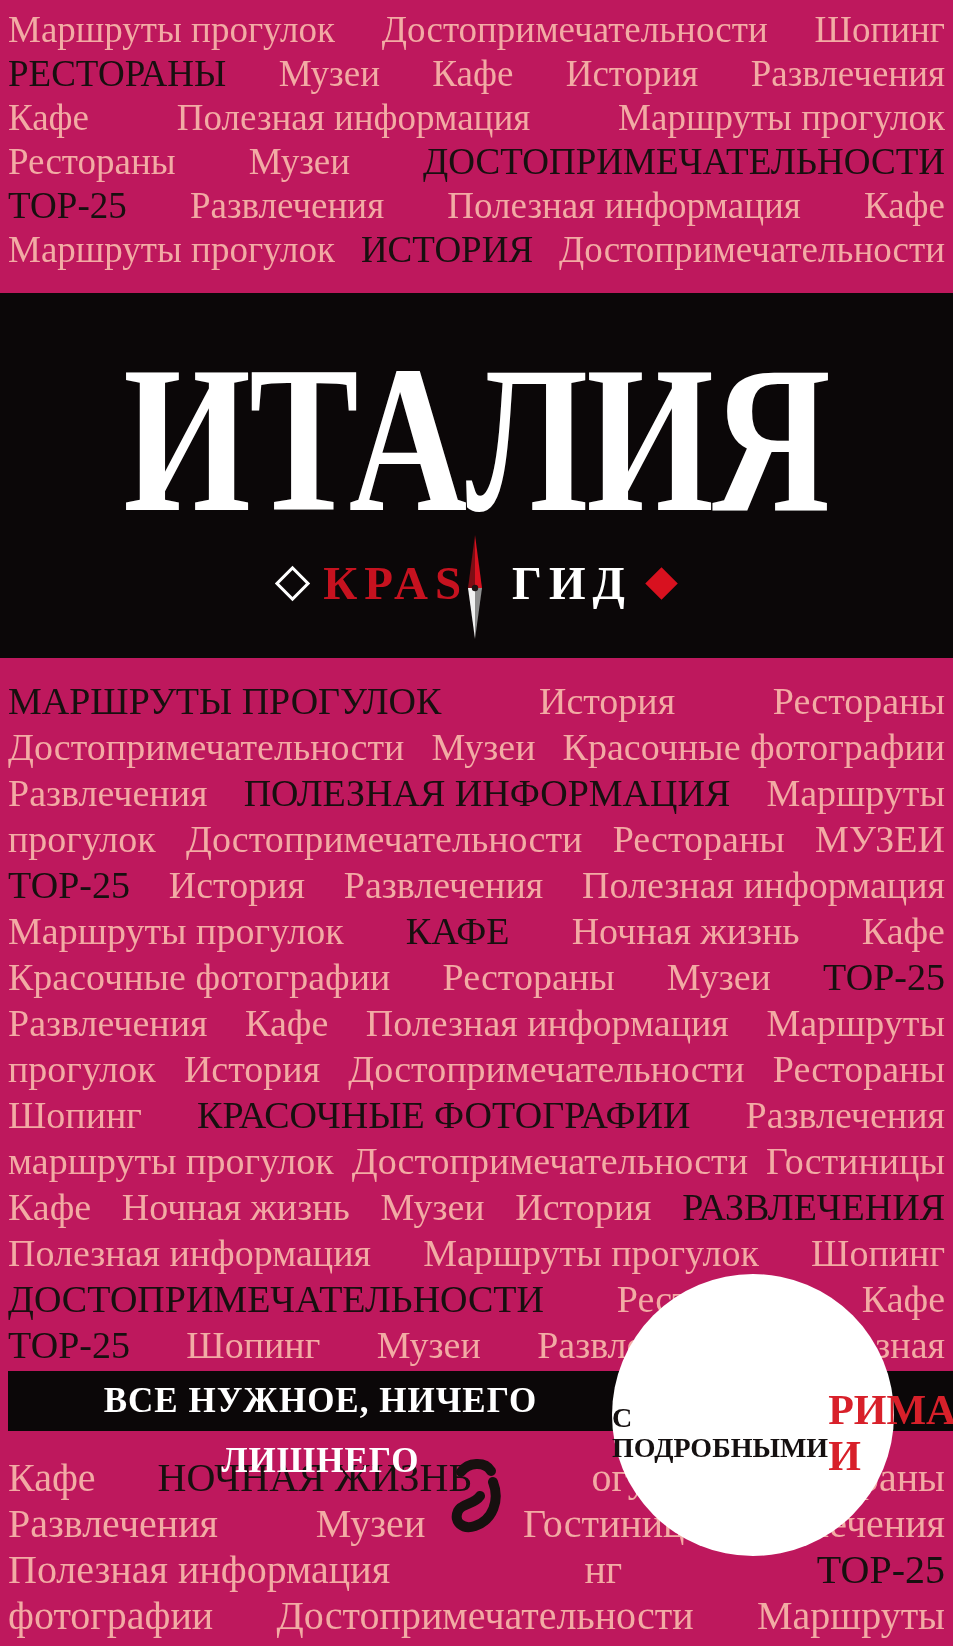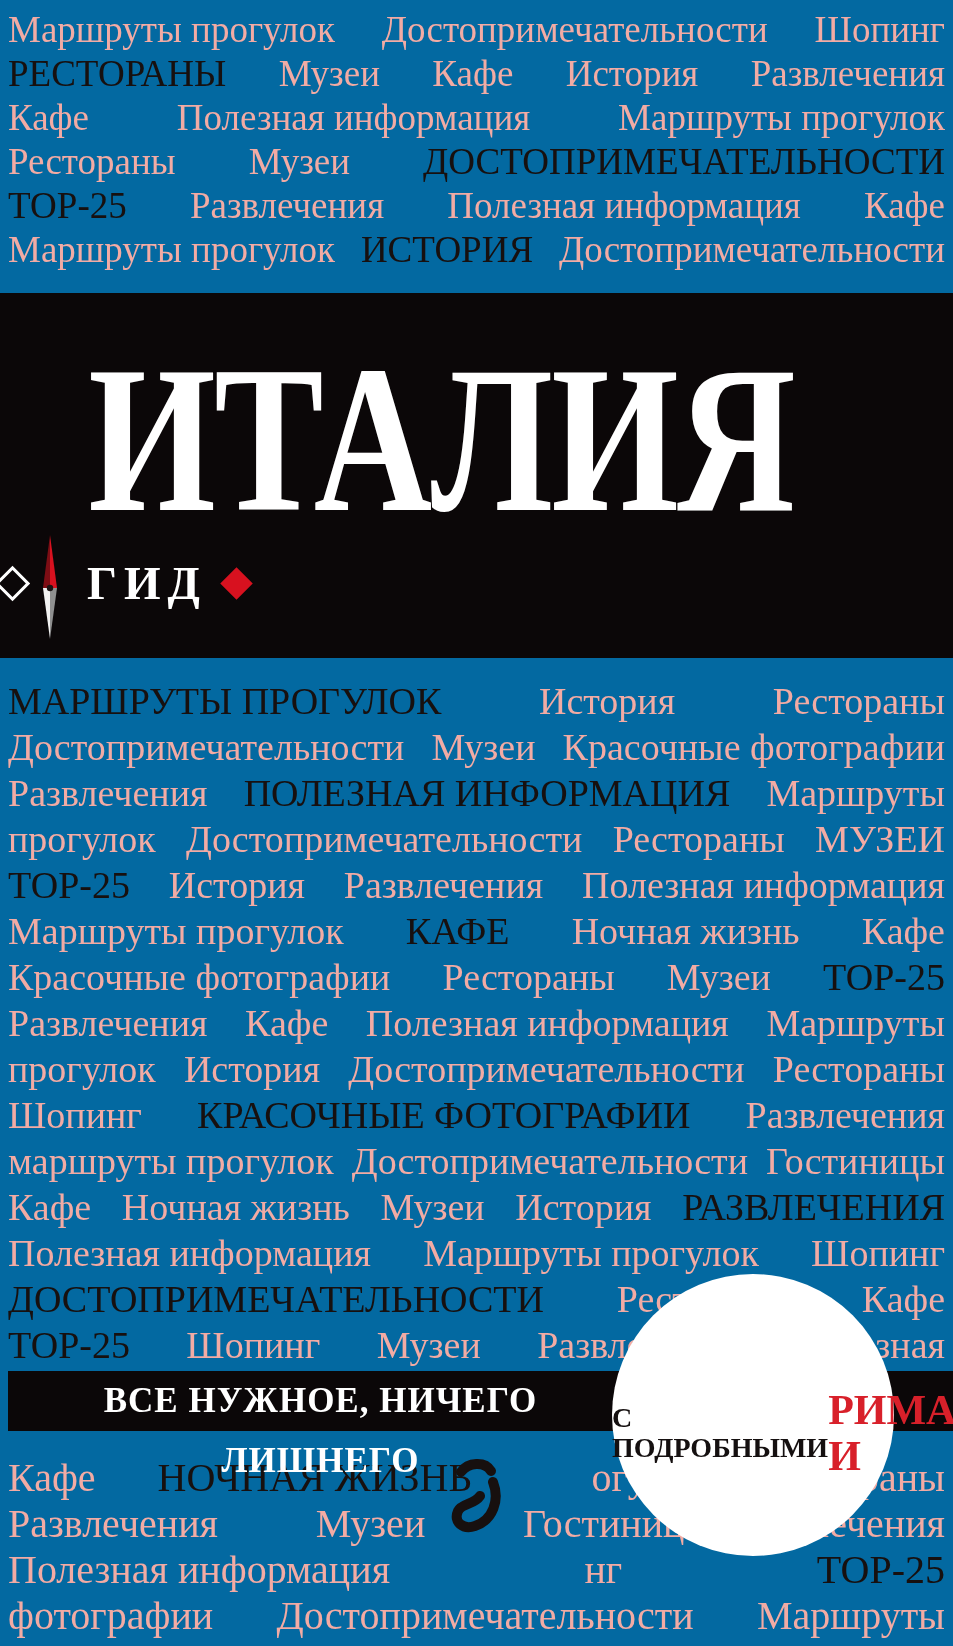--- a/index.html
+++ b/index.html
@@ -1,38 +1,38 @@
 <!DOCTYPE html>
 <html><head>
 <meta charset="utf-8">
 <style>
   html,body{margin:0;padding:0;background:#333;}
   #cover{
     position:relative;width:953px;height:1646px;overflow:hidden;
-    background:#0369a1;
+    background:#be185d;
     font-family:"Liberation Serif","DejaVu Serif",serif;
   }
   
   .band{position:absolute;left:0;width:100%;overflow:hidden;}
   .band-top{top:0;height:293px;padding-top:8px;box-sizing:border-box;}
   .band-mid{top:658px;height:725px;padding-top:20px;box-sizing:border-box;}
   .band-bot{top:1443px;height:203px;padding-top:12px;box-sizing:border-box;}
   .row{display:flex;justify-content:space-between;align-items:baseline;
        padding:0 8px;white-space:nowrap;}
   .band-top .row{line-height:44px;font-size:37px;}
   .band-mid .row{line-height:46px;font-size:38px;}
   .band-bot .row{line-height:46px;font-size:40px;}
   .row.start{justify-content:flex-start;}
   .w{white-space:nowrap;}
   .p{color:#f2aba4;}
   .b{color:#17100f;}
   
   .black-band{
     position:absolute;left:0;top:293px;width:100%;height:365px;
-    background:#0b0708;display:flex;flex-direction:column;align-items:flex-start;
+    background:#0b0708;display:flex;flex-direction:column;align-items:center;
   }
   .title{
     color:#ffffff;font-size:205px;font-weight:bold;line-height:1;
     margin-top:42px;letter-spacing:-2px;
     transform:scaleX(0.80) scaleY(1.02);transform-origin:center top;
   }
   .logo-row{
     display:flex;align-items:center;margin-top:8px;height:70px;
   }
   .logo-red{color:#c6121f;font-size:47px;font-weight:bold;letter-spacing:7px;}
@@ -95,20 +95,21 @@
         <span class="w p">Маршруты прогулок</span>
         <span class="w b">ИСТОРИЯ</span>
         <span class="w p">Достопримечательности</span>
       </div>
     </div>
 
   <div class="black-band">
     <div class="title">ИТАЛИЯ</div>
     <div class="logo-row">
       <span class="dmo"></span>
+      <span class="logo-red">КРАS</span>
       <svg class="needle" width="30" height="108" viewBox="0 0 30 108">
         <polygon points="15,2 8,55 15,55" fill="#7d0d14"></polygon>
         <polygon points="15,2 22,55 15,55" fill="#d8111f"></polygon>
         <polygon points="8,55 15,55 15,106" fill="#f2f2f2"></polygon>
         <polygon points="22,55 15,55 15,106" fill="#8f8f8f"></polygon>
         <circle cx="15" cy="55" r="3.2" fill="#1c1414"></circle>
       </svg>
       <span class="logo-white">ГИД</span>
       <span class="dmf"></span>
     </div>

